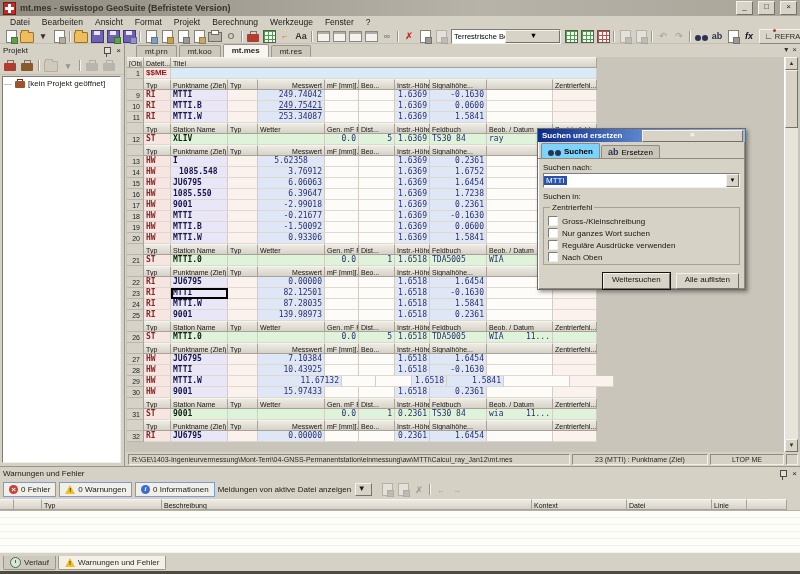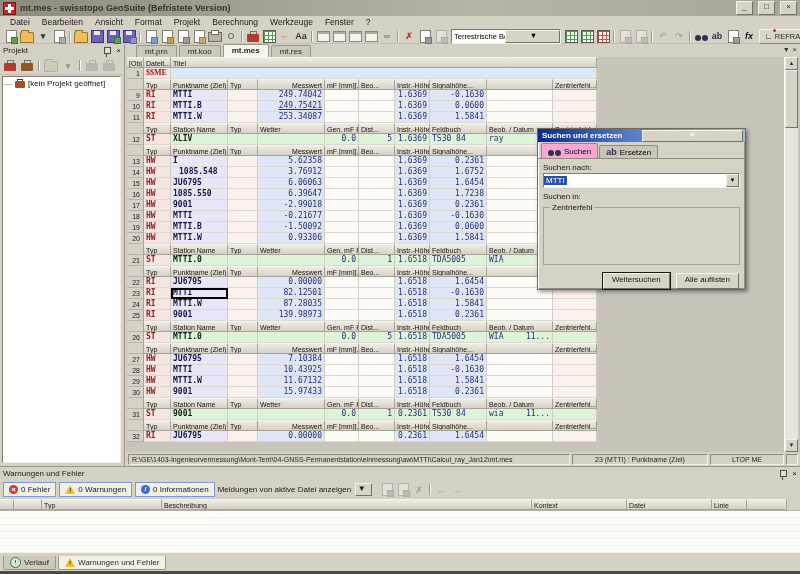--- a/index.html
+++ b/index.html
@@ -83,21 +83,21 @@
      border-right:1px solid #d2cec6;border-bottom:1px solid #ddtad5;border-bottom:1px solid #ddd9d1;flex:none}
   .hc{background:linear-gradient(#eeebe3,#d6d2c8);border-right:1px solid #a7a399;border-bottom:1px solid #a7a399;
       border-top:1px solid #f6f4ee;font-size:7px;color:#17150f;padding:1px 2px 0}
   .numc{background:#d6d2c8;border-right:1px solid #a7a399;border-bottom:1px solid #b9b5ab;text-align:right;font-size:7px;color:#222;padding:1px 3px 0}
   .mono{font-family:"DejaVu Sans Mono",monospace;color:#273070}
   .r{text-align:right}
   .namev{font-weight:bold;color:#14144a;font-family:"DejaVu Sans Mono",monospace}
   .typv{color:#8c2424;font-family:"DejaVu Sans Mono",monospace;font-weight:bold}
   .bg-pink{background:#f6e5e0}.bg-lav{background:#e9e7f7}.bg-blue{background:#dfe7f6}
   .bg-wh{background:#fdfcf8}.bg-grn{background:#def3da}.bg-cyan{background:#d8ebf7}.bg-pnk2{background:#fbf2ee}
-  .filecell{color:#8c1a1a;font-weight:bold;font-family:Liberation Serif, serif}
+  .filecell{color:#8c1a1a;font-weight:bold;font-family:Liberation Sans, sans-serif}
   .sel{outline:2px solid #000;outline-offset:-2px}
   .split{display:flex;justify-content:space-between}
   
   .vsb{position:absolute;right:2px;top:0;width:13px;height:395px;background:#e7e4dc;border-left:1px solid #fff}
   .sbtn{position:absolute;left:0;width:13px;height:13px;background:#d7d3c7;border:1px solid;
     border-color:#f4f2ec #75716a #75716a #f4f2ec;font-size:6px;line-height:11px;text-align:center;color:#333;box-sizing:border-box}
   .sthumb{position:absolute;left:0;top:13px;width:13px;height:58px;background:#d7d3c7;border:1px solid;
     border-color:#f4f2ec #75716a #75716a #f4f2ec;box-sizing:border-box}
   
   .dstatus{position:absolute;left:0;top:408px;width:674px;height:14px;display:flex;gap:2px;align-items:center;padding:1px 2px;box-sizing:border-box}
@@ -129,21 +129,21 @@
   
   .dlg{left:537px;top:128px;width:209px;height:162px;background:#d6d2c6;
     border:1px solid #6e6a60;box-shadow:1px 1px 0 #fff inset,-1px -1px 0 #8f8b80 inset,2px 2px 4px rgba(0,0,0,.4);box-sizing:border-box}
   .dlg-title{height:13px;background:linear-gradient(90deg,#0b2a8a,#5d85cc,#9cb8e6);display:flex;align-items:center;padding:0 2px 0 4px}
   .dlg-title span{flex:1;font-size:8px;font-weight:bold;color:#fff}
   .dlg-x{width:12px;height:10px;background:#d7d3c7;border:1px solid;border-color:#f4f2ec #75716a #75716a #f4f2ec;
     font-size:8px;line-height:8px;text-align:center;color:#222}
   .dlg-tabs{display:flex;align-items:flex-end;height:16px;padding-left:3px;border-bottom:1px solid #8f8b80}
   .dtab{display:flex;align-items:center;gap:3px;height:12px;padding:0 6px;font-size:8px;background:#c9c5b9;
     border:1px solid #8f8b80;border-bottom:none;border-radius:2px 2px 0 0;margin-right:1px}
-  .dtab.active{background:#f9a8d4;height:14px;font-weight:normal;position:relative;z-index:2}
+  .dtab.active{background:#7dd3fc;height:14px;font-weight:bold;position:relative;z-index:2}
   .dlg-label{font-size:8px;color:#17150f;margin:4px 0 1px 5px}
   .dlg-combo{height:13px;margin:0 5px;background:#fff;border:1px solid;border-color:#7f7c73 #f2f0ea #f2f0ea #7f7c73;
     display:flex;align-items:center}
   .dlg-combo .val{font-size:8px;padding:0 2px;flex:1;white-space:nowrap;overflow:hidden}
   .dlg-combo .val.hl{flex:none;background:#2a52a8;color:#fff}
   .dlg-group{margin:6px 5px 0;border:1px solid #a5a195;position:relative;padding:7px 4px 3px;height:46px;box-sizing:content-box}
   .dlg-group>b{position:absolute;left:6px;top:-5px;background:#d6d2c6;font-size:8px;font-weight:normal;padding:0 2px;color:#17150f}
   .chk-row{display:flex;align-items:center;gap:4px;height:12px}
   .chk{width:8px;height:8px;background:#fff;border:1px solid;border-color:#7f7c73 #f2f0ea #f2f0ea #7f7c73;flex:none}
   .chk-row span{font-size:8px;color:#17150f}
@@ -490,21 +490,21 @@
           <div class="c hc" style="width: 35px;">Instr.-Höhe...</div>
           <div class="c hc" style="width: 57px;">Signalhöhe...</div>
           <div class="c hc" style="width: 66px;"></div>
           <div class="c hc" style="width: 44px;">Zentrierfehl...</div>
         </div>
         <div class="row">
           <div class="c numc" style="width: 17px;">13</div>
           <div class="c bg-pink typv" style="width: 27px;">HW</div>
           <div class="c bg-lav namev" style="width: 57px;">I</div>
           <div class="c bg-pnk2" style="width: 30px;"></div>
-          <div class="c bg-blue mono r" style="width: 67px;">5.62358</div>
+          <div class="c bg-blue mono r" style="width: 67px; text-align: center;">5.62358</div>
           <div class="c bg-wh" style="width: 34px;"></div>
           <div class="c bg-wh" style="width: 36px;"></div>
           <div class="c bg-blue mono r" style="width: 35px;">1.6369</div>
           <div class="c bg-blue mono r" style="width: 57px;">0.2361</div>
           <div class="c bg-wh" style="width: 66px;"></div>
           <div class="c bg-pnk2" style="width: 44px;"></div>
         </div>
         <div class="row">
           <div class="c numc" style="width: 17px;">14</div>
           <div class="c bg-pink typv" style="width: 27px;">HW</div>
@@ -756,21 +756,21 @@
           <div class="c bg-blue mono r" style="width: 35px;">1.6518</div>
           <div class="c bg-blue mono r" style="width: 57px;">-0.1630</div>
           <div class="c bg-wh" style="width: 66px;"></div>
           <div class="c bg-pnk2" style="width: 44px;"></div>
         </div>
         <div class="row">
           <div class="c numc" style="width: 17px;">29</div>
           <div class="c bg-pink typv" style="width: 27px;">HW</div>
           <div class="c bg-lav namev" style="width: 57px;">MTTI.W</div>
           <div class="c bg-pnk2" style="width: 30px;"></div>
-          <div class="c bg-blue mono r" style="width: 67px;">11.67132</div>
+          <div class="c bg-blue mono r" style="width: 84px;">11.67132</div>
           <div class="c bg-wh" style="width: 34px;"></div>
           <div class="c bg-wh" style="width: 36px;"></div>
           <div class="c bg-blue mono r" style="width: 35px;">1.6518</div>
           <div class="c bg-blue mono r" style="width: 57px;">1.5841</div>
           <div class="c bg-wh" style="width: 66px;"></div>
           <div class="c bg-pnk2" style="width: 44px;"></div>
         </div>
         <div class="row">
           <div class="c numc" style="width: 17px;">30</div>
           <div class="c bg-pink typv" style="width: 27px;">HW</div>
@@ -944,18 +944,31 @@
     </div>
   <div class="dlg-label">Suchen nach:</div>
   <div class="dlg-combo">
     <span class="val hl">MTTI</span>
     <span class="val"></span>
     <span class="dd-btn">▼</span>
   </div>
   <div class="dlg-label">Suchen in:</div>
   <div class="dlg-group">
     <b>Zentrierfehl</b>
+    <span id="dlgOpts"><div class="chk-row">
+          <span class="chk"></span>
+          <span>Gross-/Kleinschreibung</span>
+        </div><div class="chk-row">
+          <span class="chk"></span>
+          <span>Nur ganzes Wort suchen</span>
+        </div><div class="chk-row">
+          <span class="chk"></span>
+          <span>Reguläre Ausdrücke verwenden</span>
+        </div><div class="chk-row">
+          <span class="chk"></span>
+          <span>Nach Oben</span>
+        </div></span>
   </div>
   <div class="dlg-btns">
     <span class="dlg-btn default">Weitersuchen</span>
     <span class="dlg-btn">Alle auflisten</span>
   </div>
 </div>
 
 </body></html>

